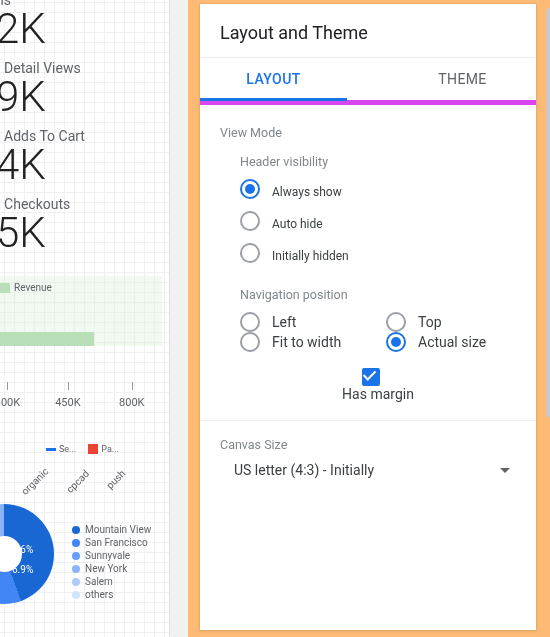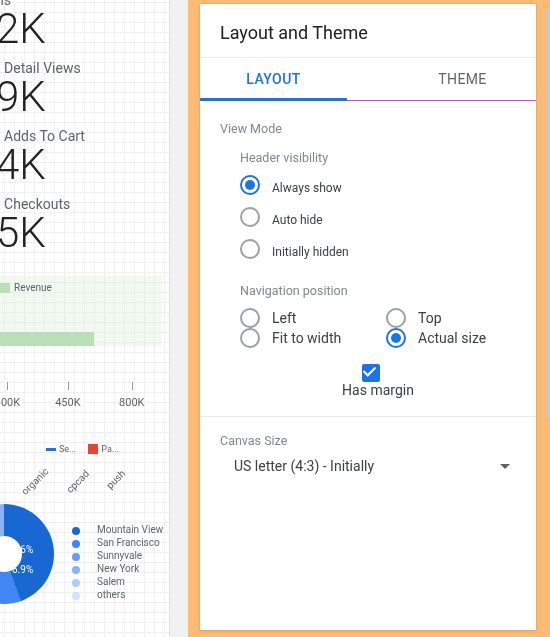--- a/index.html
+++ b/index.html
@@ -153,21 +153,21 @@
   color:#fff;
   font-size:10px;
 }
 .city-legend {
   position: absolute;
   left: 78px;
   bottom: -8px;
   font-size: 10px;
   color: #5f6368;
 }
-.city-legend div { display:flex; align-items:flex-end; margin-bottom:2px;gap:12px; }
+.city-legend div { display:flex; align-items:center; margin-bottom:2px; }
 .dot { width:8px; height:8px; border-radius:50%; margin-right:5px; }
 
 
 .panel-shell {
   position: absolute;
   left: 188px;
   top: 0;
   right: 0;
   bottom: 0;
   background: #fdba74;
@@ -183,21 +183,21 @@
   overflow: hidden;
 }
 .panel-title {
   font-size: 18px;
   color: #202124;
   padding: 18px 20px 14px 20px;
   border-bottom: 1px solid #ececec;
 }
 .tabs {
   display: flex;
-  border-bottom: 1px solid #d946ef;
+  border-bottom: 5px solid #d946ef;
   gap: 42px;
 }
 .tab {
   flex: 1;
   text-align: center;
   padding: 13px 0 11px 0;
   font-size: 14px;
   letter-spacing: 0.4px;
   color: #5f6368;
   cursor: pointer;

